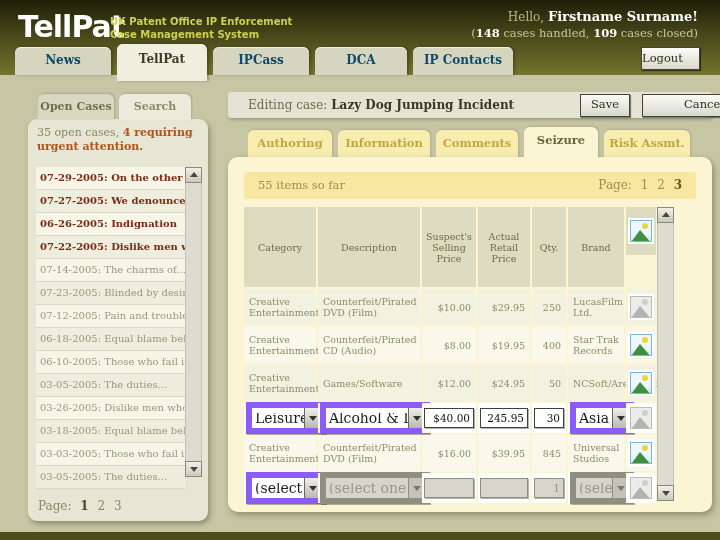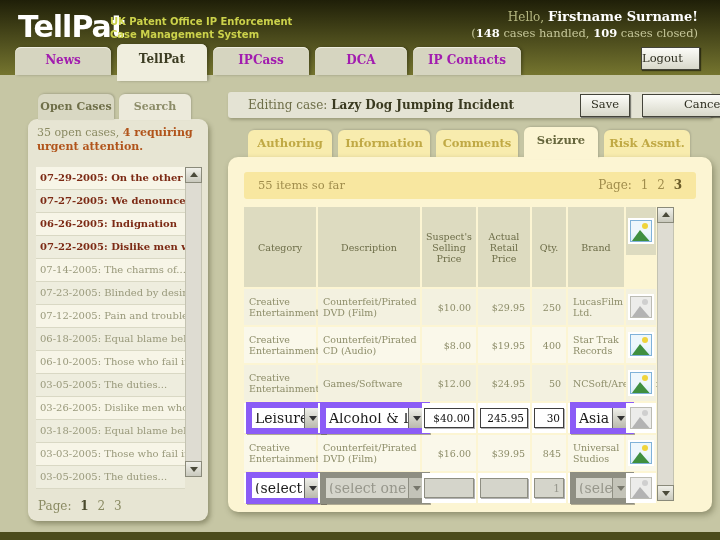--- a/index.html
+++ b/index.html
@@ -12,21 +12,21 @@
   .logo{position:absolute;left:18px;top:9px;font-family:"DejaVu Sans",sans-serif;
         font-weight:bold;font-size:30px;color:#fff;letter-spacing:-1px;}
   .subtitle{position:absolute;left:110px;top:15px;font-family:"DejaVu Sans",sans-serif;
         font-weight:bold;font-size:10px;line-height:13px;color:#ccd24b;}
   .greeting{position:absolute;right:22px;top:9px;text-align:right;font-size:12px;color:#b5b781;}
   .greeting .name{color:#fff;font-weight:bold;font-size:13px;}
   .stats{position:absolute;right:22px;top:26px;text-align:right;font-size:11.5px;color:#c6c79a;}
   .stats b{color:#fff;}
   
   .nav-tab{position:absolute;top:47px;height:28px;border-radius:6px 6px 0 0;
-        background:#d6d5c0;color:#a21caf;font-weight:bold;font-size:12px;text-align:center;
+        background:#d6d5c0;color:#0c4a6e;font-weight:bold;font-size:12px;text-align:center;
         line-height:27px;box-shadow:inset 0 1px 0 #efeee0,2px 0 3px rgba(0,0,0,.25);cursor:pointer;z-index:2;}
   .nav-tab.active{top:44px;height:37px;background:#f0eede;color:#3c3c22;line-height:31px;z-index:3;}
   .logout-btn{position:absolute;right:20px;top:47px;width:57px;height:21px;
         background:linear-gradient(#fcfcf8,#d8d8ca);border:1px solid #44443a;
         box-shadow:1px 1px 1px rgba(0,0,0,.5);font-size:11.5px;color:#2e2e20;text-align:left;
         line-height:20px;cursor:pointer;z-index:3;}
   .bottombar{position:absolute;left:0;bottom:0;width:720px;height:8px;background:#4c4c1c;}
   
   .side-tab{position:absolute;height:26px;border-radius:6px 6px 0 0;text-align:center;
         font-weight:bold;font-size:11px;cursor:pointer;z-index:2;line-height:26px;
@@ -133,21 +133,21 @@
     </div>
     <div class="stats">
       <span>(</span><b>148</b><span> cases handled, </span><b>109</b><span> cases closed)</span>
     </div>
   </div>
 
   <div class="nav-tab" style="left:15px;width:96px;">News</div>
   <div class="nav-tab active" style="left:117px;width:90px;">TellPat</div>
   <div class="nav-tab" style="left:213px;width:96px;">IPCass</div>
   <div class="nav-tab" style="left:315px;width:92px;">DCA</div>
-  <div class="nav-tab" style="left:413px;width:108px;">IP Contacts</div>
+  <div class="nav-tab" style="left:413px;width:100px;">IP Contacts</div>
   <div class="logout-btn">Logout</div>
 
   <div class="side-tab open">Open Cases</div>
   <div class="side-tab search">Search</div>
 
   <div class="side-panel">
     <div class="summary">
       <span class="cnt">35 open cases,</span>
       <span class="urg">4 requiring urgent attention.</span>
     </div>

